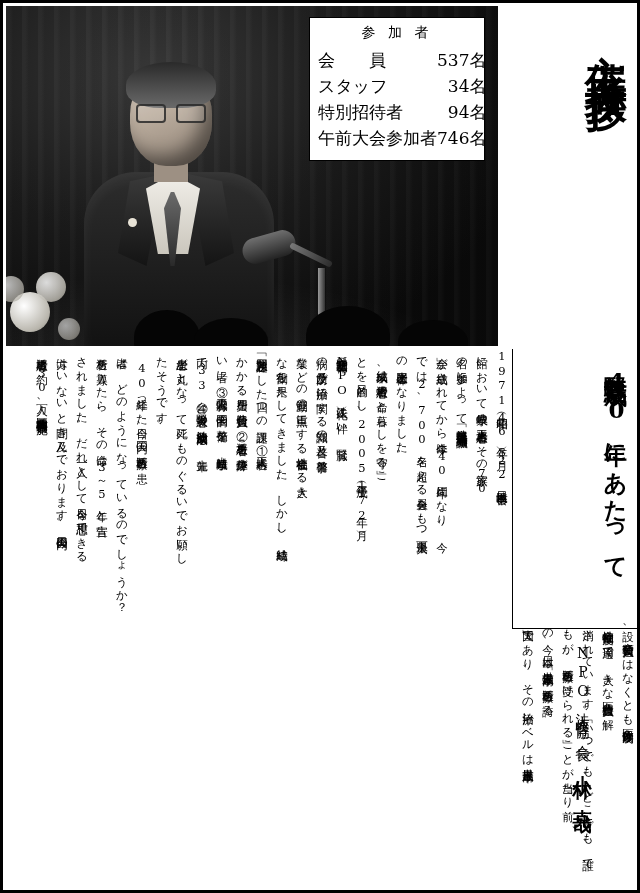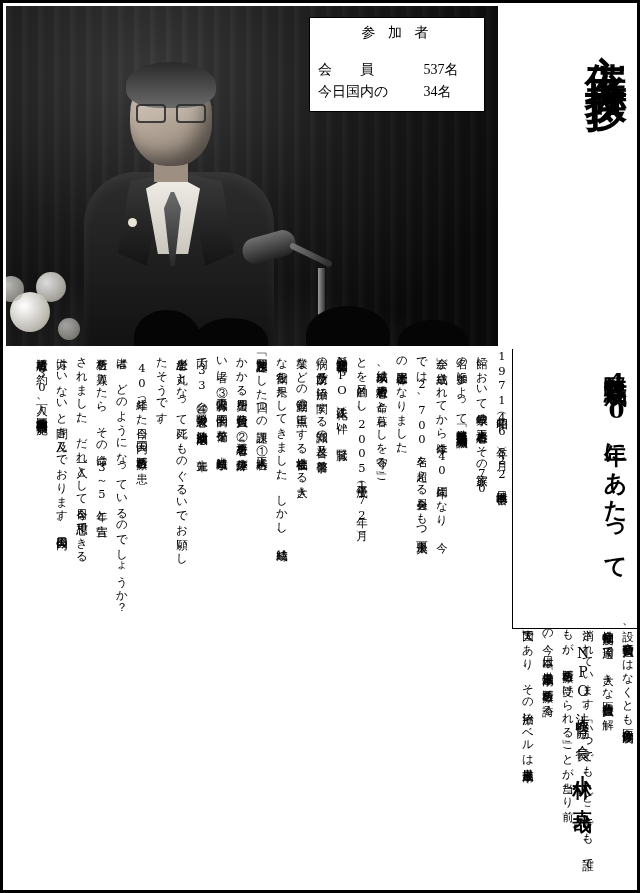--- a/index.html
+++ b/index.html
@@ -209,35 +209,35 @@
     background: #fff;
     border: 1px solid #000;
     padding: 6px 8px 8px 8px;
     box-sizing: border-box;
   }
   .attendees .att-title {
     text-align: center;
     font-size: 14px;
     letter-spacing: 4px;
     font-family: "DejaVu Serif", serif;
-    margin-bottom: 17px;
+    margin-bottom: 5px;
   }
   .attendees table {
     width: 100%;
     border-collapse: collapse;
-    font-size: 14px;
+    font-size: 17px;
     font-family: "DejaVu Serif", serif;
   }
   .attendees td {
     padding: 1px 0;
     white-space: nowrap;
     line-height: 1.42;
   }
   .attendees td.lbl { text-align: left; }
-  .attendees td.val { text-align: left; font-family: Liberation Serif, serif; }
+  .attendees td.val { text-align: right; }
 
   
   .main-title {
     position: absolute;
     right: 10px;
     top: 18px;
     width: 70px;
     writing-mode: vertical-rl;
     text-orientation: upright;
     font-family: "DejaVu Serif", serif;
@@ -369,22 +369,30 @@
 
   <div class="attendees">
     <div class="att-title">参 加 者</div>
     <table>
       <tbody>
         <tr>
           <td class="lbl">会　　員</td>
           <td class="val">537名</td>
         </tr>
         <tr>
-          <td class="lbl">今日国内の</td>
+          <td class="lbl">スタッフ</td>
           <td class="val">34名</td>
+        </tr>
+        <tr>
+          <td class="lbl">特別招待者</td>
+          <td class="val">94名</td>
+        </tr>
+        <tr>
+          <td class="lbl">午前大会参加者</td>
+          <td class="val">746名</td>
         </tr>
       </tbody>
     </table>
   </div>
 
   <div class="main-title">主催者挨拶</div>
 
   <div class="lower">
 
     <div class="subtitle-box"></div>

